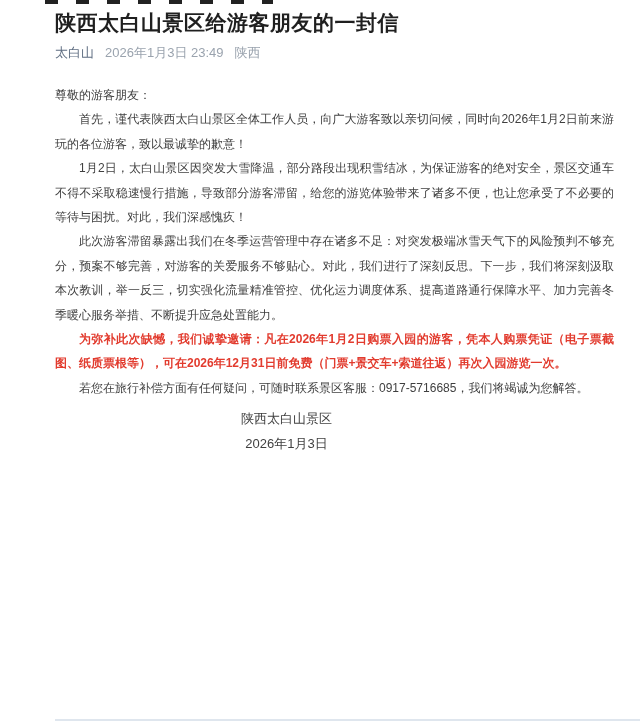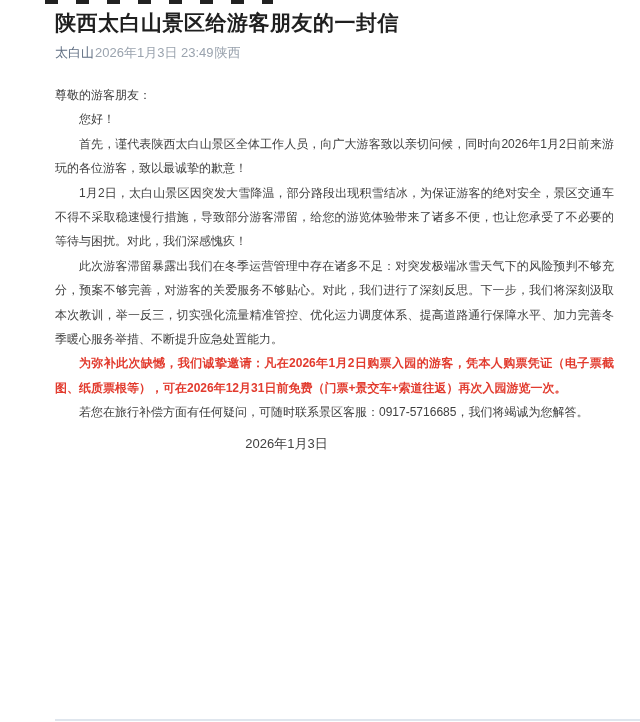--- a/index.html
+++ b/index.html
@@ -26,21 +26,21 @@
   .content{padding:0 26px 0 55px;}
   .article-title{
     margin:9px 0 0 0;
     font-size:21px;line-height:27px;font-weight:700;
     color:var(--title-text);
     letter-spacing:.5px;
   }
   .byline{
     margin-top:9px;
     font-size:13px;line-height:16px;
-    display:flex;align-items:baseline;gap:1px;
+    display:flex;align-items:baseline;gap:11px;
   }
   .byline .source{color:var(--source-link);}
   .byline .meta{color:var(--meta-text);text-align:center;}
   .letter{
     margin-top:22px;
     font-size:12px;line-height:24.4px;
     color:var(--body-text);
     text-align:justify;
   }
   .letter p{margin:0;text-indent:2em;}
@@ -71,29 +71,29 @@
     <h1 class="article-title">陕西太白山景区给游客朋友的一封信</h1>
 
     <div class="byline">
       <span class="source">太白山</span>
       <span class="meta">2026年1月3日 23:49</span>
       <span class="meta">陕西</span>
     </div>
 
     <div class="letter">
       <p class="salutation">尊敬的游客朋友：</p>
-      <p>您好！</p>
       <p>首先，谨代表陕西太白山景区全体工作人员，向广大游客致以亲切问候，同时向2026年1月2日前来游玩的各位游客，致以最诚挚的歉意！</p>
       <p>1月2日，太白山景区因突发大雪降温，部分路段出现积雪结冰，为保证游客的绝对安全，景区交通车不得不采取稳速慢行措施，导致部分游客滞留，给您的游览体验带来了诸多不便，也让您承受了不必要的等待与困扰。对此，我们深感愧疚！</p>
       <p>此次游客滞留暴露出我们在冬季运营管理中存在诸多不足：对突发极端冰雪天气下的风险预判不够充分，预案不够完善，对游客的关爱服务不够贴心。对此，我们进行了深刻反思。下一步，我们将深刻汲取本次教训，举一反三，切实强化流量精准管控、优化运力调度体系、提高道路通行保障水平、加力完善冬季暖心服务举措、不断提升应急处置能力。</p>
       <p class="red">为弥补此次缺憾，我们诚挚邀请：凡在2026年1月2日购票入园的游客，凭本人购票凭证（电子票截图、纸质票根等），可在2026年12月31日前免费（门票+景交车+索道往返）再次入园游览一次。</p>
       <p>若您在旅行补偿方面有任何疑问，可随时联系景区客服：0917-5716685，我们将竭诚为您解答。</p>
     </div>
 
     <div class="signature-block">
+      <div>陕西太白山景区</div>
       <div>2026年1月3日</div>
     </div>
 
   </div>
 
   <div class="bottom-divider"></div>
 
 </div>
 
 </body></html>

